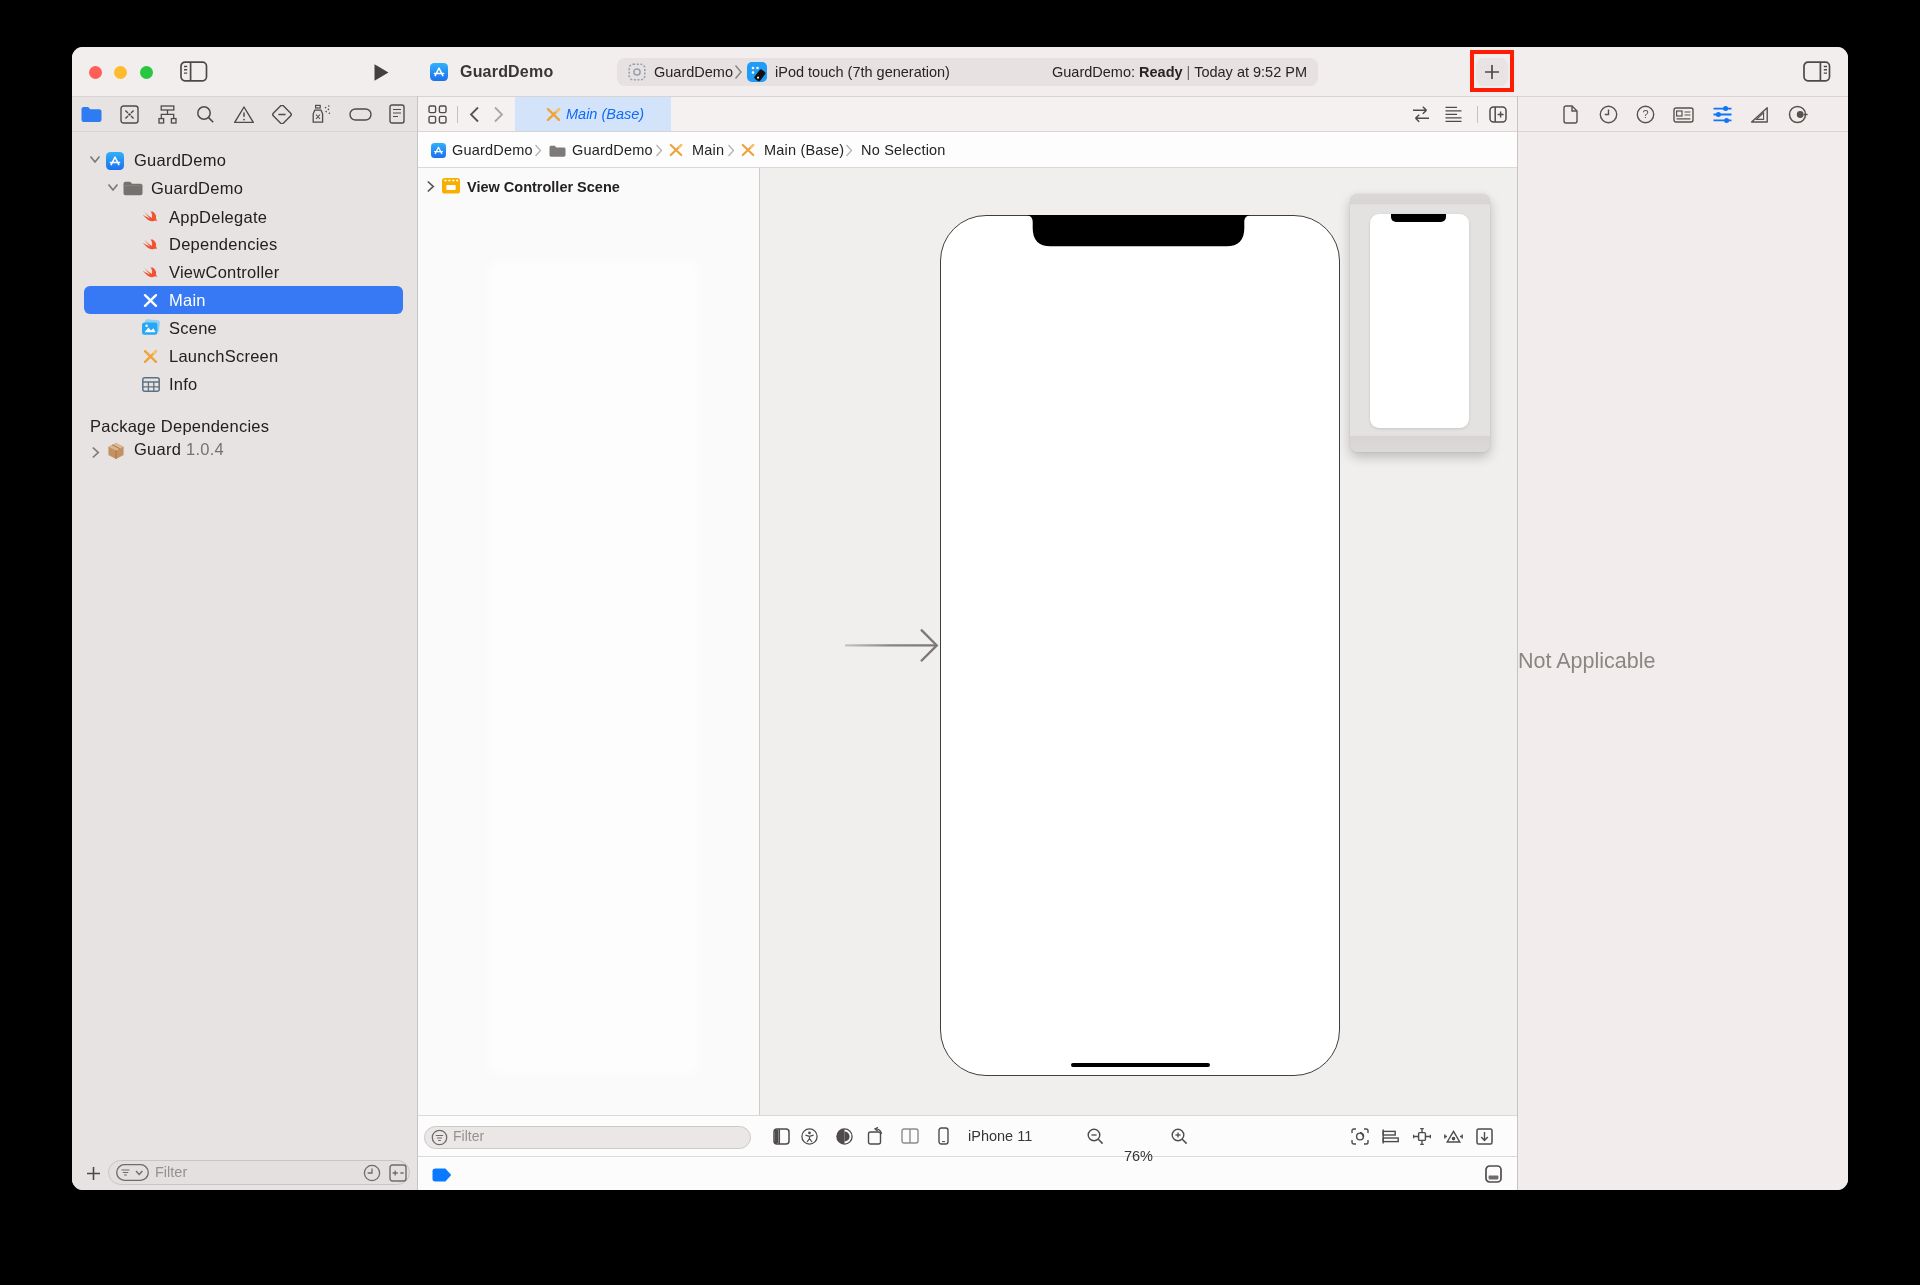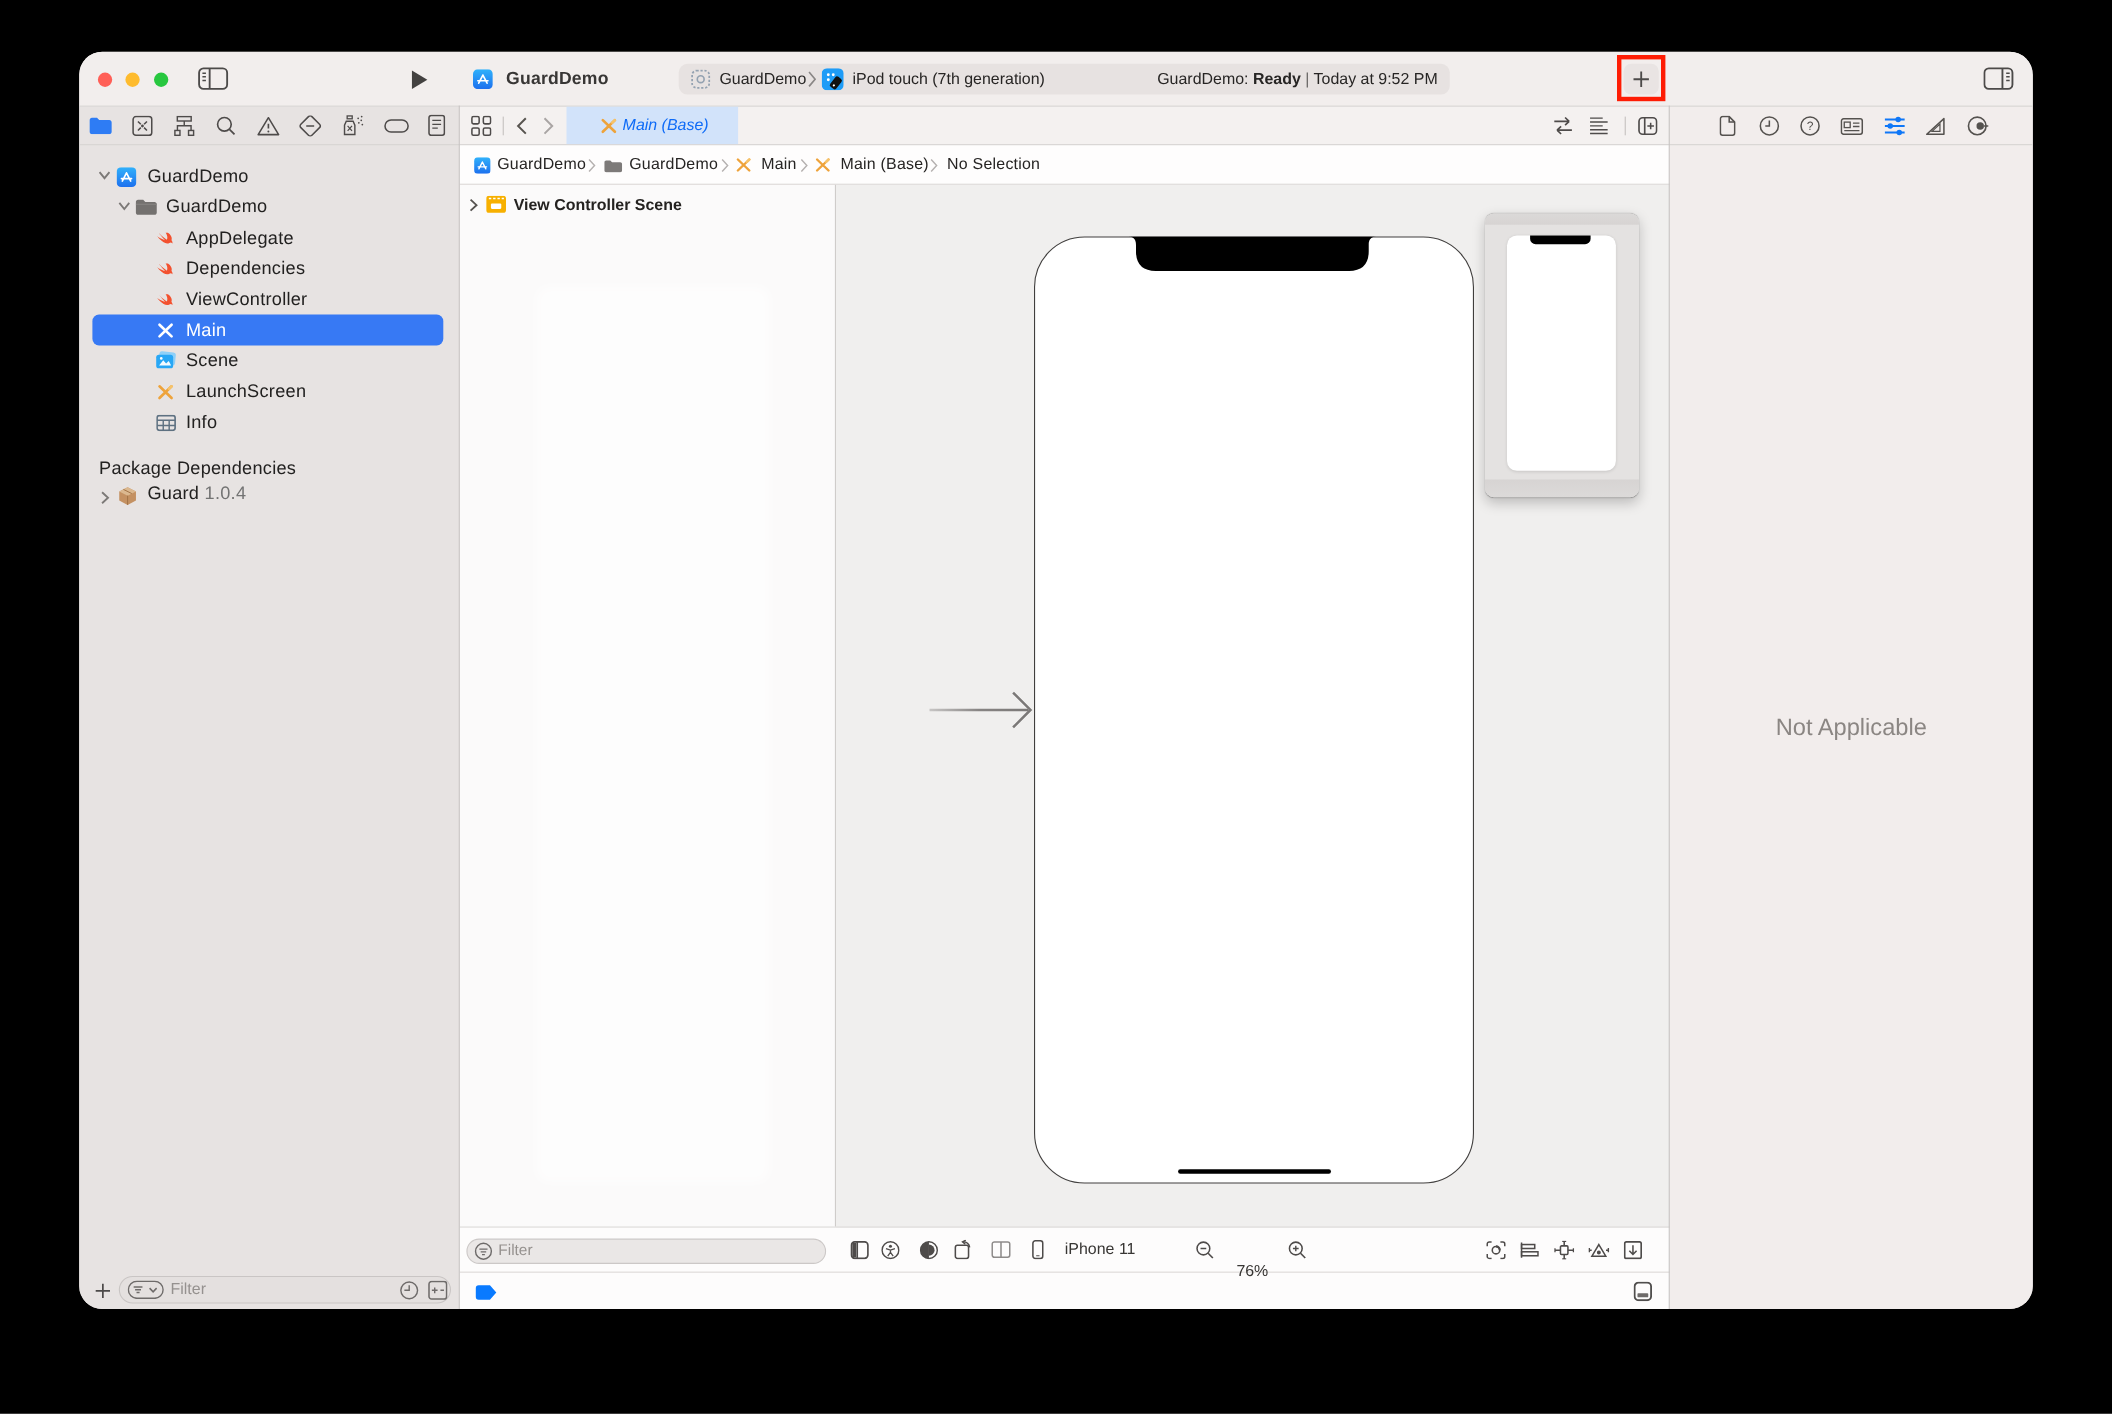--- a/index.html
+++ b/index.html
@@ -1,18 +1,18 @@
 <!DOCTYPE html>
 <html><head>
 <meta charset="utf-8">
 <style>
 *{margin:0;padding:0;box-sizing:border-box}
 html,body{width:1920px;height:1285px;background:#000;font-family:"Liberation Sans",sans-serif;overflow:hidden}
 .a{position:absolute}
-#win{position:absolute;left:72px;top:47px;width:1776px;height:1143px;border-radius:21px;background:#f1edec;overflow:hidden}
+#win{position:absolute;left:72px;top:47px;width:1776px;height:1143px;border-radius:11px;background:#f1edec;overflow:hidden}
 .hl{position:absolute;background:#d8d4d3;height:1px}
 .vl{position:absolute;background:#d3cfce;width:1px}
 .txt{white-space:nowrap}
 </style>
 </head>
 <body>
 <div id="win">
 
 <div class="a" style="left:0;top:0;width:1776px;height:50px;background:#f2eeed"></div>
 <div class="a" style="left:0;top:50px;width:345px;height:1093px;background:#e7e3e2"></div>
@@ -448,14 +448,14 @@
     </svg>
 
 <svg class="a" style="left:360px;top:1120.5px" width="20" height="14" viewBox="0 0 20 14">
       <path d="M3.2,0.5 h10.2 L19.2,7 L13.4,13.5 H3.2 A2.7,2.7 0 0 1 0.5,10.8 V3.2 A2.7,2.7 0 0 1 3.2,0.5 Z" fill="#097aff"></path>
     </svg>
 <svg class="a" style="left:1413px;top:1118px" width="17" height="18" viewBox="0 0 17 18">
       <rect x="1" y="1" width="15" height="16" rx="3.6" fill="none" stroke="#504e4d" stroke-width="1.7"></rect>
       <rect x="3.6" y="10.6" width="9.8" height="3.8" rx="0.8" fill="#6e6b6a"></rect>
     </svg>
 
-<div class="a txt" style="left:1446px;top:602px;width:330px;text-align:center;font-size:21.5px;color:#8b8683">Not Applicable</div>
+<div class="a txt" style="left:1446px;top:602px;width:330px;font-size:21.5px;color:#8b8683">Not Applicable</div>
 </div>
 
 </body></html>

